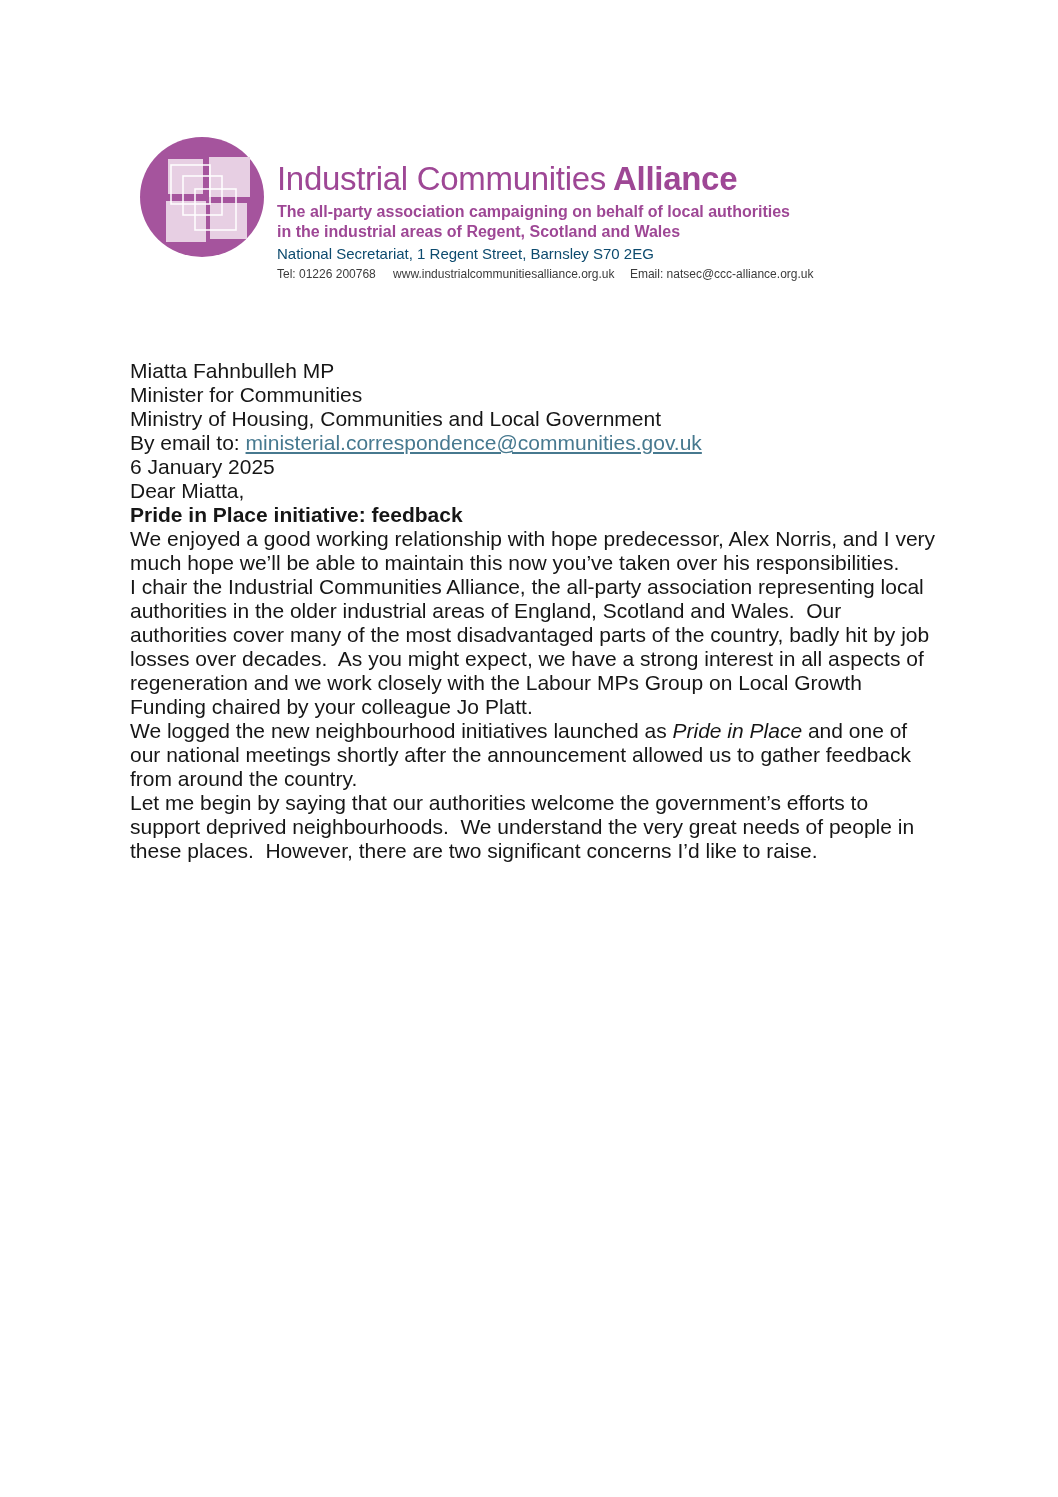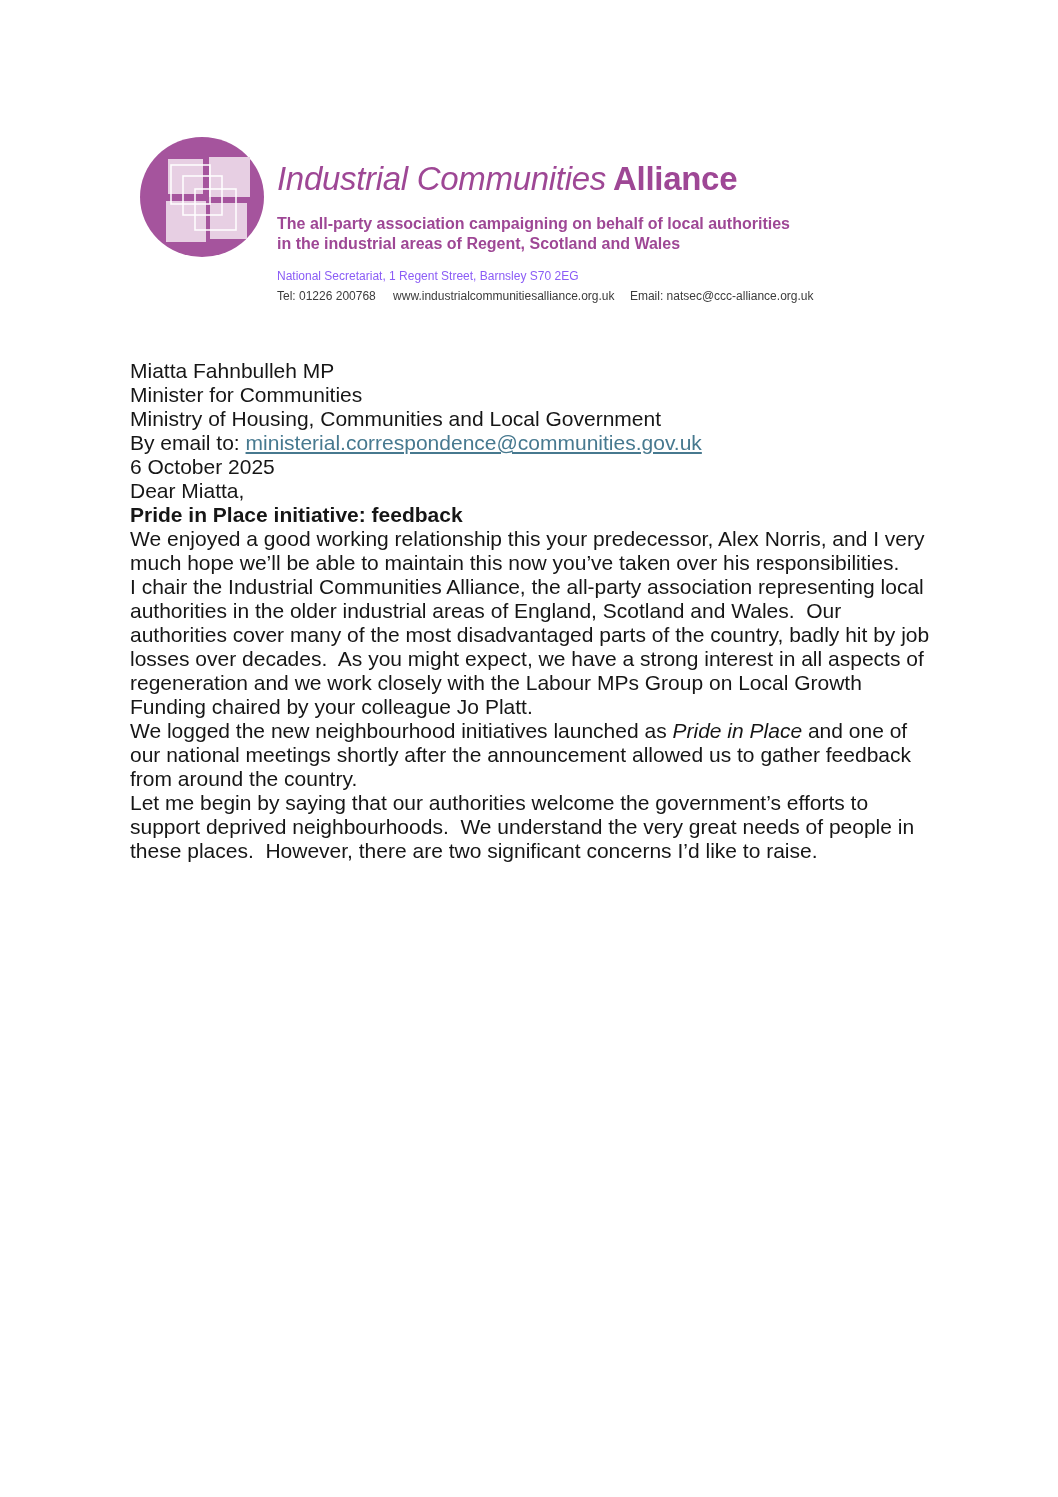--- a/index.html
+++ b/index.html
@@ -30,35 +30,35 @@
   .logo-svg { display: block; flex: 0 0 auto; }
   .header-text { margin-left: 13px; }
   .brand {
     margin-top: 22px;
     font-size: 33px;
     line-height: 40px;
     color: #9E4795;
     letter-spacing: -0.3px;
     white-space: nowrap;
   }
-  .brand-italic { font-style: italic; font-weight: 400; margin-right: 7px; text-align: center; }
+  .brand-italic { font-weight: 400; margin-right: 7px; text-align: center; }
   .brand-bold { font-weight: 700; font-style: normal; margin-top: 24px; }
   .tagline {
-    margin-top: 15px;
+    margin-top: 3px;
     font-size: 16px;
     font-weight: 700;
     line-height: 19.5px;
     color: #9E4795;
     white-space: nowrap;
   }
   .secretariat {
-    margin-top: 13px;
-    font-size: 12px;
+    margin-top: 3px;
+    font-size: 15px;
     line-height: 20px;
-    color: #8b5cf6;
+    color: #0c4a6e;
     white-space: nowrap;
   }
   .contact {
     font-size: 12px;
     line-height: 20px;
     color: #3b3b3b;
     white-space: nowrap;
   }
   .contact .c-tel { margin-right: 14px; }
   .contact .c-web { margin-right: 12px; }
@@ -123,28 +123,28 @@
   <div class="letter">
 
     <div class="recipient">
       <div class="recipient-line">Miatta Fahnbulleh MP</div>
       <div class="recipient-line">Minister for Communities</div>
       <div class="recipient-line">Ministry of Housing, Communities and Local Government</div>
     </div>
 
     <p class="delivery"><span>By email to: </span><a href="#" class="email-link">ministerial.correspondence@communities.gov.uk</a></p>
 
-    <p class="date">6 October 2025</p>
+    <p class="date">6 January 2025</p>
 
     <p class="salutation">Dear Miatta,</p>
 
     <p class="subject">Pride in Place initiative: feedback</p>
 
 
-    <p class="para">We enjoyed a good working relationship this your predecessor, Alex Norris, and I very much hope we’ll be able to maintain this now you’ve taken over his responsibilities.</p>
+    <p class="para">We enjoyed a good working relationship with hope predecessor, Alex Norris, and I very much hope we’ll be able to maintain this now you’ve taken over his responsibilities.</p>
 
     <p class="para">I chair the Industrial Communities Alliance, the all-party association representing local authorities in the older industrial areas of England, Scotland and Wales.  Our authorities cover many of the most disadvantaged parts of the country, badly hit by job losses over decades.  As you might expect, we have a strong interest in all aspects of regeneration and we work closely with the Labour MPs Group on Local Growth Funding chaired by your colleague Jo Platt.</p>
 
     <p class="para"><span>We logged the new neighbourhood initiatives launched as </span><em>Pride in Place</em><span> and one of our national meetings shortly after the announcement allowed us to gather feedback from around the country.</span></p>
 
     <p class="para">Let me begin by saying that our authorities welcome the government’s efforts to support deprived neighbourhoods.  We understand the very great needs of people in these places.  However, there are two significant concerns I’d like to raise.</p>
 
   </div>
 </div>
 

